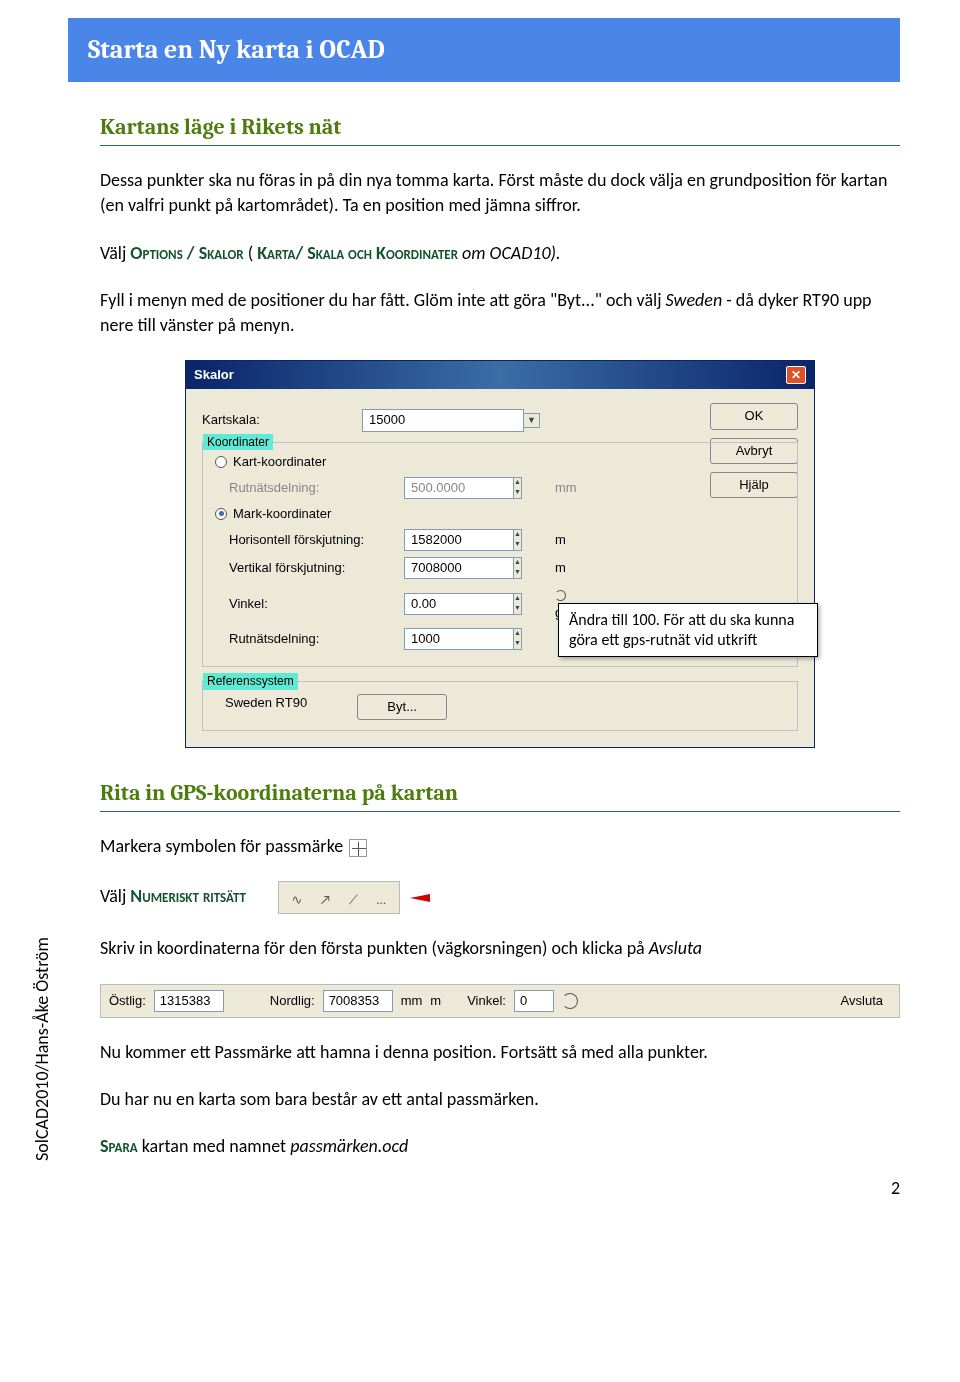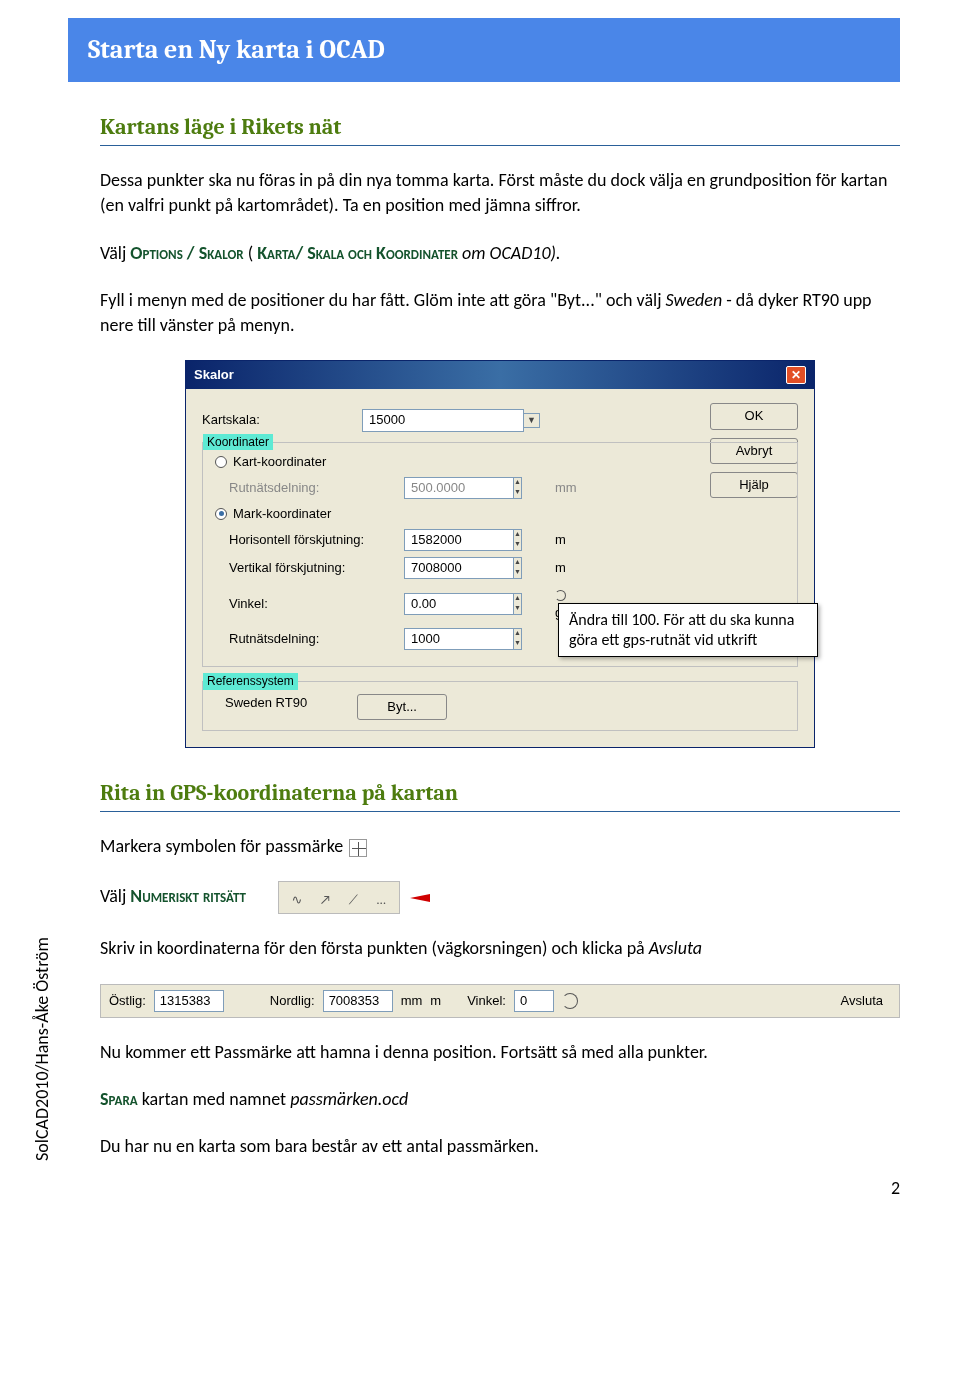--- a/index.html
+++ b/index.html
@@ -373,23 +373,23 @@
     <span>mm</span>
     <span>m</span>
     <span style="width:10px;"></span>
     <span>Vinkel:</span>
     <span class="inp" style="min-width:40px;">0</span>
     <span class="rot-icon"></span>
     <span class="avsluta">Avsluta</span>
   </div>
 
   <p>Nu kommer ett Passmärke att hamna i denna position. Fortsätt så med alla punkter.</p>
+  <p>Du har nu en karta som bara består av ett antal passmärken.</p>
   <p>
     <span class="smallcaps">Spara</span>
     <span> kartan med namnet </span>
     <span class="italic">passmärken.ocd</span>
   </p>
-  <p>Du har nu en karta som bara består av ett antal passmärken.</p>
 
 </div>
 
 <div class="sidebar-text">SolCAD2010/Hans-Åke Öström</div>
 <div class="page-no">2</div>
 
 </body></html>

